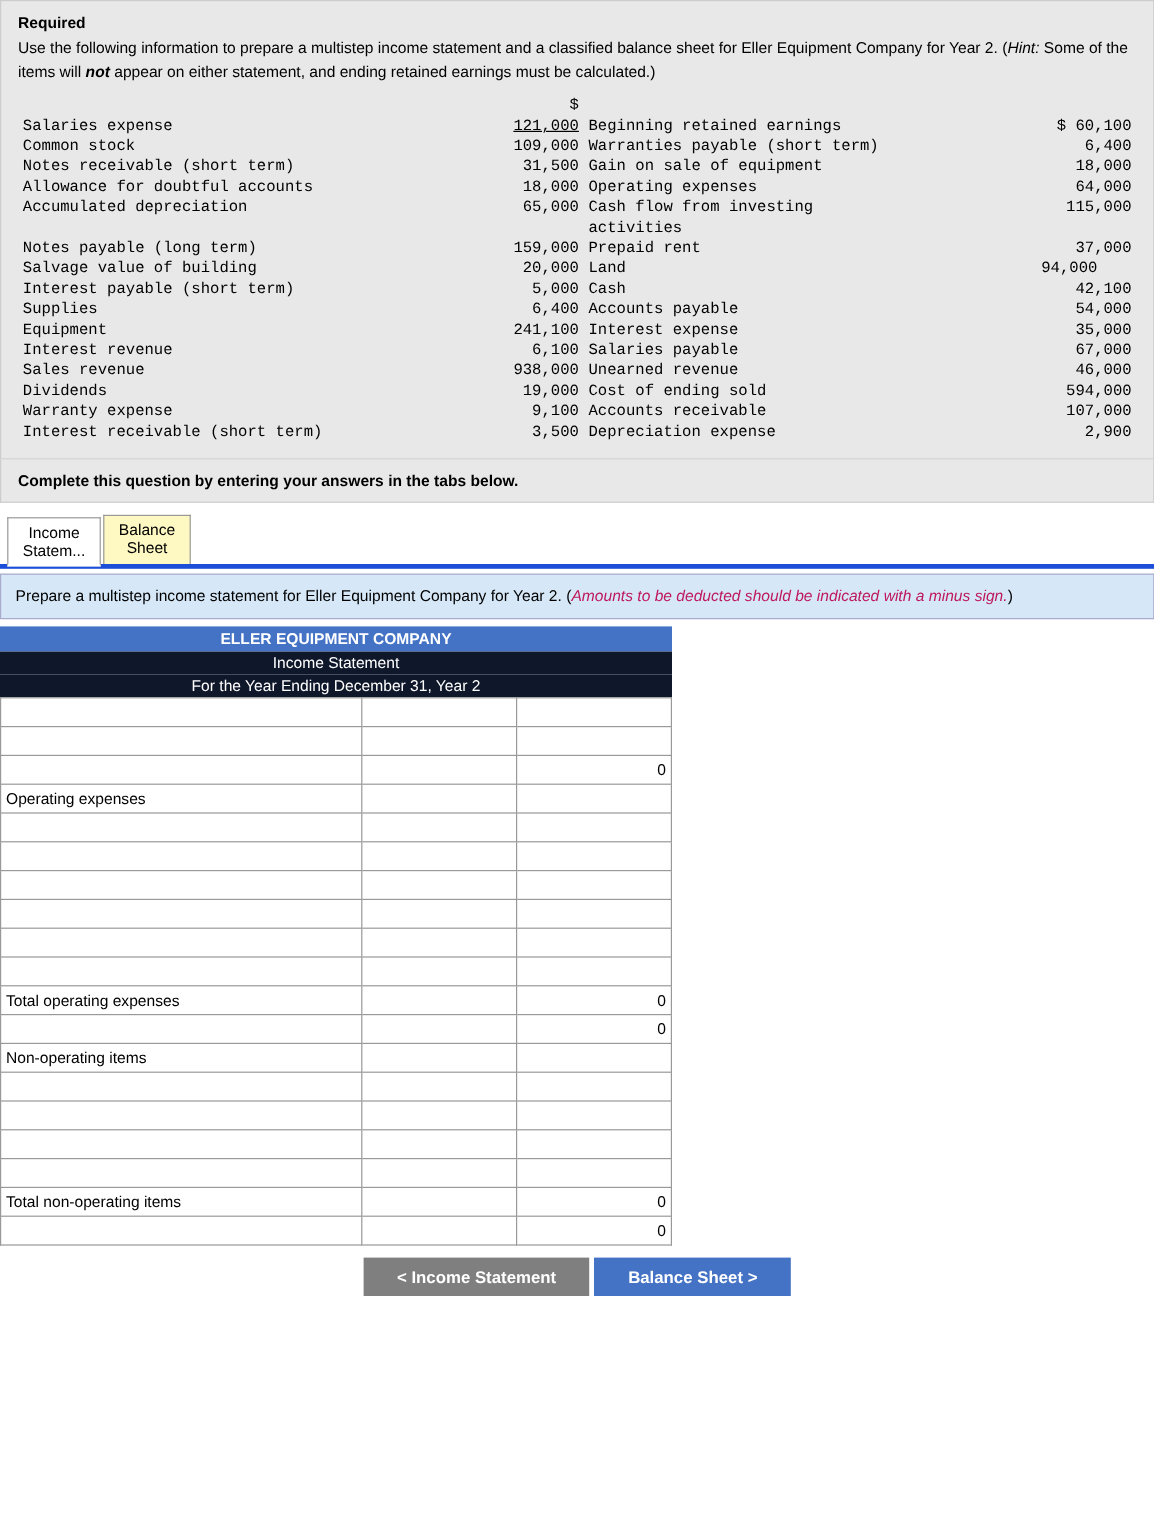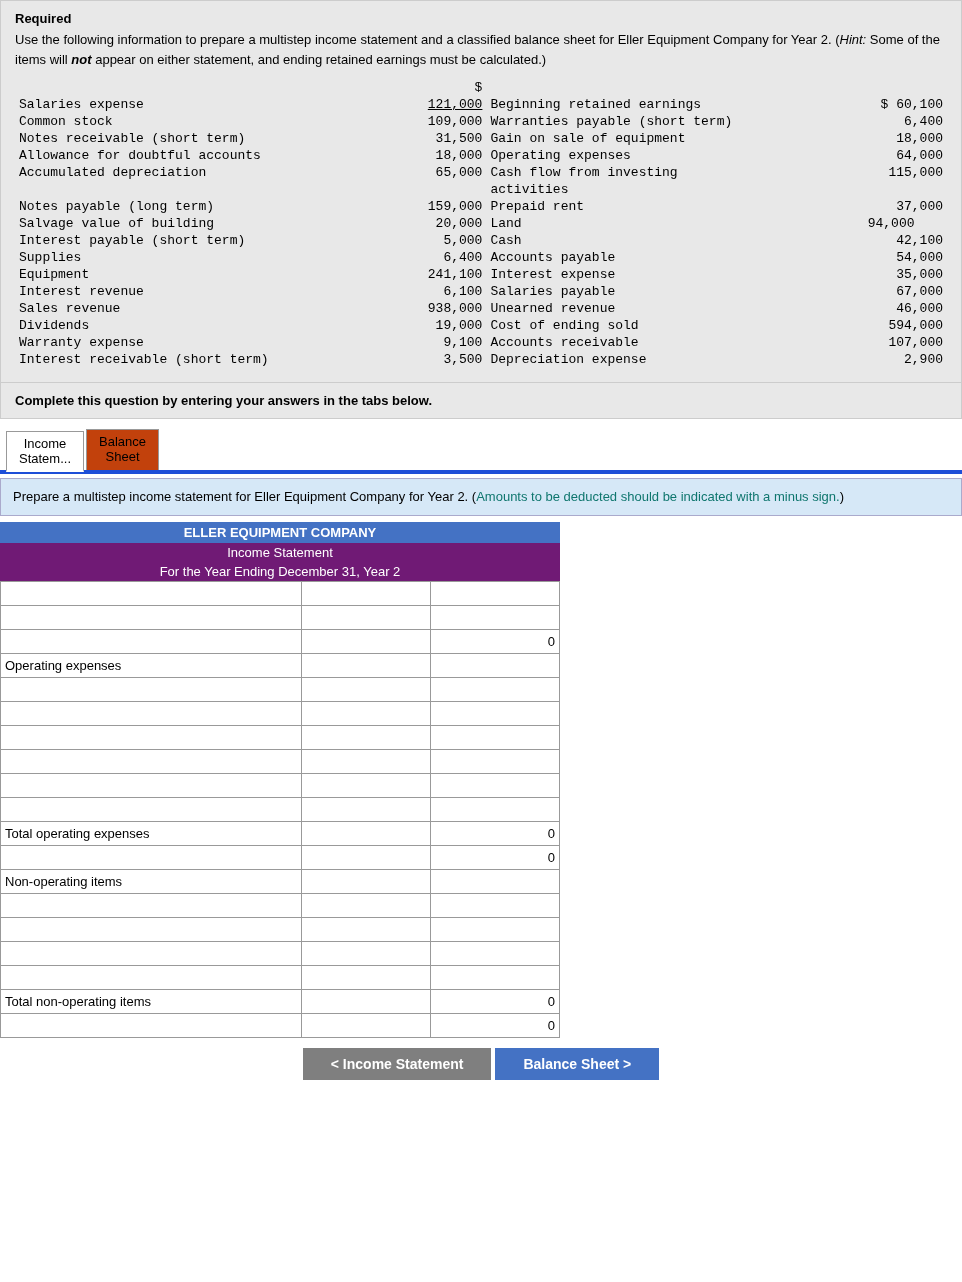--- a/index.html
+++ b/index.html
@@ -63,21 +63,21 @@
       margin-top: 10px;
       padding-left: 6px;
     }
 
     .tab {
       border: 1px solid #999;
       border-bottom: none;
       padding: 4px 12px;
       font-size: 13px;
       cursor: pointer;
-      background: #c2410c;
+      background: #fef9c3;
       margin-right: 2px;
       min-width: 60px;
       text-align: center;
     }
 
     .tab.active {
       background: #fff;
       border-bottom: 2px solid #fff;
       font-weight: normal;
       z-index: 1;
@@ -88,39 +88,40 @@
     .instruction-box {
       background: #d6e8f7;
       border: 1px solid #aac;
       padding: 8px 12px;
       font-size: 13px;
       margin-top: 4px;
       line-height: 1.5;
     }
 
     .instruction-box .highlight {
-      color: #0f766e;
+      color: #be185d;
+      font-style: italic;
     }
 
     .income-table-wrapper {
       margin-top: 6px;
       width: 560px;
     }
 
     .income-header {
       background: #4472c4;
       color: #ffffff;
       text-align: center;
       font-weight: bold;
       font-size: 13px;
       padding: 3px 0;
     }
 
     .income-subheader {
-      background: #701a75;
+      background: #0f172a;
       color: #fff;
       text-align: center;
       font-size: 13px;
       padding: 2px 0;
     }
 
     .income-table {
       width: 100%;
       border-collapse: collapse;
       font-size: 13px;

